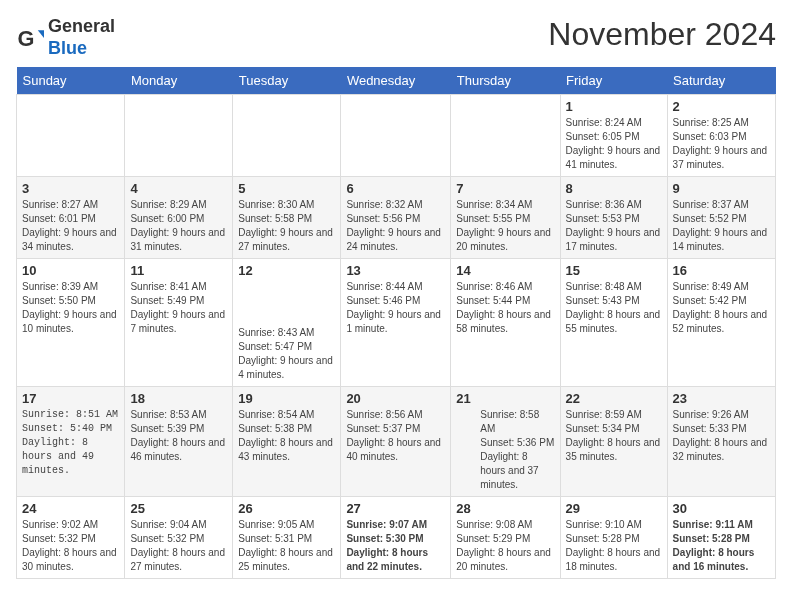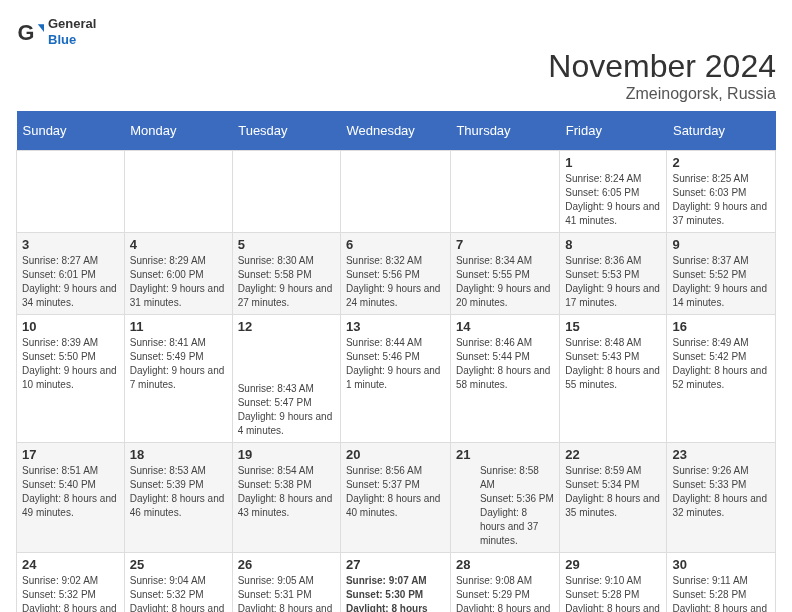--- a/index.html
+++ b/index.html
@@ -15,53 +15,52 @@
       justify-content: space-between;
       align-items: flex-start;
       margin-bottom: 8px;
     }
     .logo {
       display: flex;
       align-items: center;
       gap: 4px;
     }
     .logo-text {
-      font-size: 13px;
+      font-size: 18px;
       font-weight: bold;
       line-height: 1.2;
     }
     .logo-general { color: #333; }
     .logo-blue { color: #1a6abf; }
     .logo-icon {
       width: 28px;
       height: 28px;
     }
     .title-area {
       text-align: right;
     }
     .month-title {
       font-size: 32px;
       font-weight: 300;
       color: #333;
-      margin-top: 32px;
     }
     .subtitle {
       font-size: 16px;
       color: #555;
     }
     .calendar {
       width: 100%;
       border-collapse: collapse;
       font-size: 11px;
     }
     .calendar th {
       background-color: #3a6bbf;
       color: #fff;
       text-align: left;
-      padding: 12px 6px;
+      padding: 6px 6px;
       font-size: 13px;
       font-weight: normal;
     }
     .calendar td {
       border: 1px solid #ddd;
       vertical-align: top;
       padding: 4px 5px;
       width: 113px;
       min-height: 80px;
       background: #fff;
@@ -97,21 +96,20 @@
       <text x="2" y="28" font-size="28" fill="#333" font-family="Arial" font-weight="bold">G</text>
       <polygon points="28,8 36,8 36,18" fill="#1a6abf"></polygon>
     </svg>
     <div class="logo-text">
       <span class="logo-general">General</span><br>
       <span class="logo-blue">Blue</span>
     </div>
   </div>
   <div class="title-area">
     <div class="month-title">November 2024</div>
-    <div class="subtitle">Zmeinogorsk, Russia</div>
   </div>
 </div>
 
 <table class="calendar">
   <thead>
     <tr>
       <th>Sunday</th>
       <th>Monday</th>
       <th>Tuesday</th>
       <th>Wednesday</th>
@@ -224,21 +222,21 @@
         <td>
           <span class="day-number">16</span>
           <div class="day-info" style="white-space: pre-line;">Sunrise: 8:49 AM
 Sunset: 5:42 PM
 Daylight: 8 hours and 52 minutes.</div>
         </td>
       </tr>
       <tr>
         <td>
           <span class="day-number">17</span>
-          <div class="day-info" style="white-space: pre-line;">Sunrise: 8:51 AM
+          <div class="day-info" style="white-space: pre-line; font-family: Liberation Mono, monospace;">Sunrise: 8:51 AM
 Sunset: 5:40 PM
 Daylight: 8 hours and 49 minutes.</div>
         </td>
         <td>
           <span class="day-number">18</span>
           <div class="day-info" style="white-space: pre-line;">Sunrise: 8:53 AM
 Sunset: 5:39 PM
 Daylight: 8 hours and 46 minutes.</div>
         </td>
         <td>
@@ -304,19 +302,19 @@
 Daylight: 8 hours and 20 minutes.</div>
         </td>
         <td>
           <span class="day-number">29</span>
           <div class="day-info" style="white-space: pre-line;">Sunrise: 9:10 AM
 Sunset: 5:28 PM
 Daylight: 8 hours and 18 minutes.</div>
         </td>
         <td>
           <span class="day-number">30</span>
-          <div class="day-info" style="white-space: pre-line;">Sunrise: 9:11 AM
+          <div class="day-info" style="white-space: pre-line; font-weight: bold;">Sunrise: 9:11 AM
 Sunset: 5:28 PM
 Daylight: 8 hours and 16 minutes.</div>
         </td>
       </tr>
     </tbody>
 </table>
 
 </body></html>

